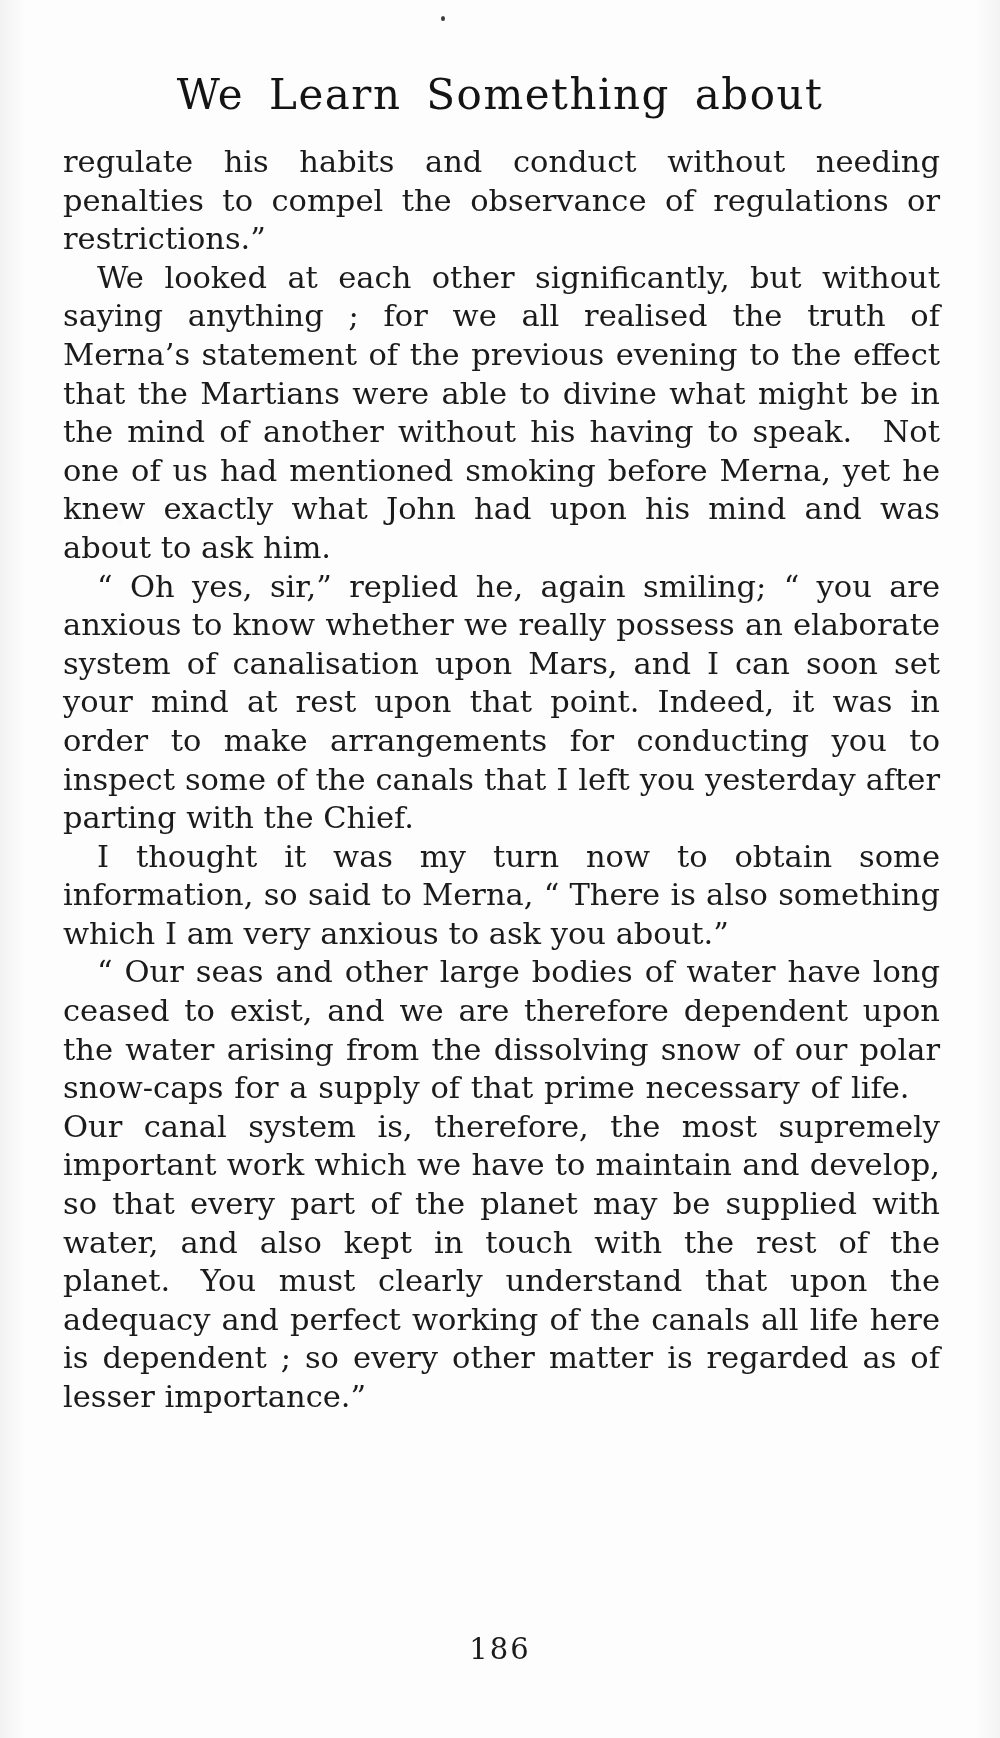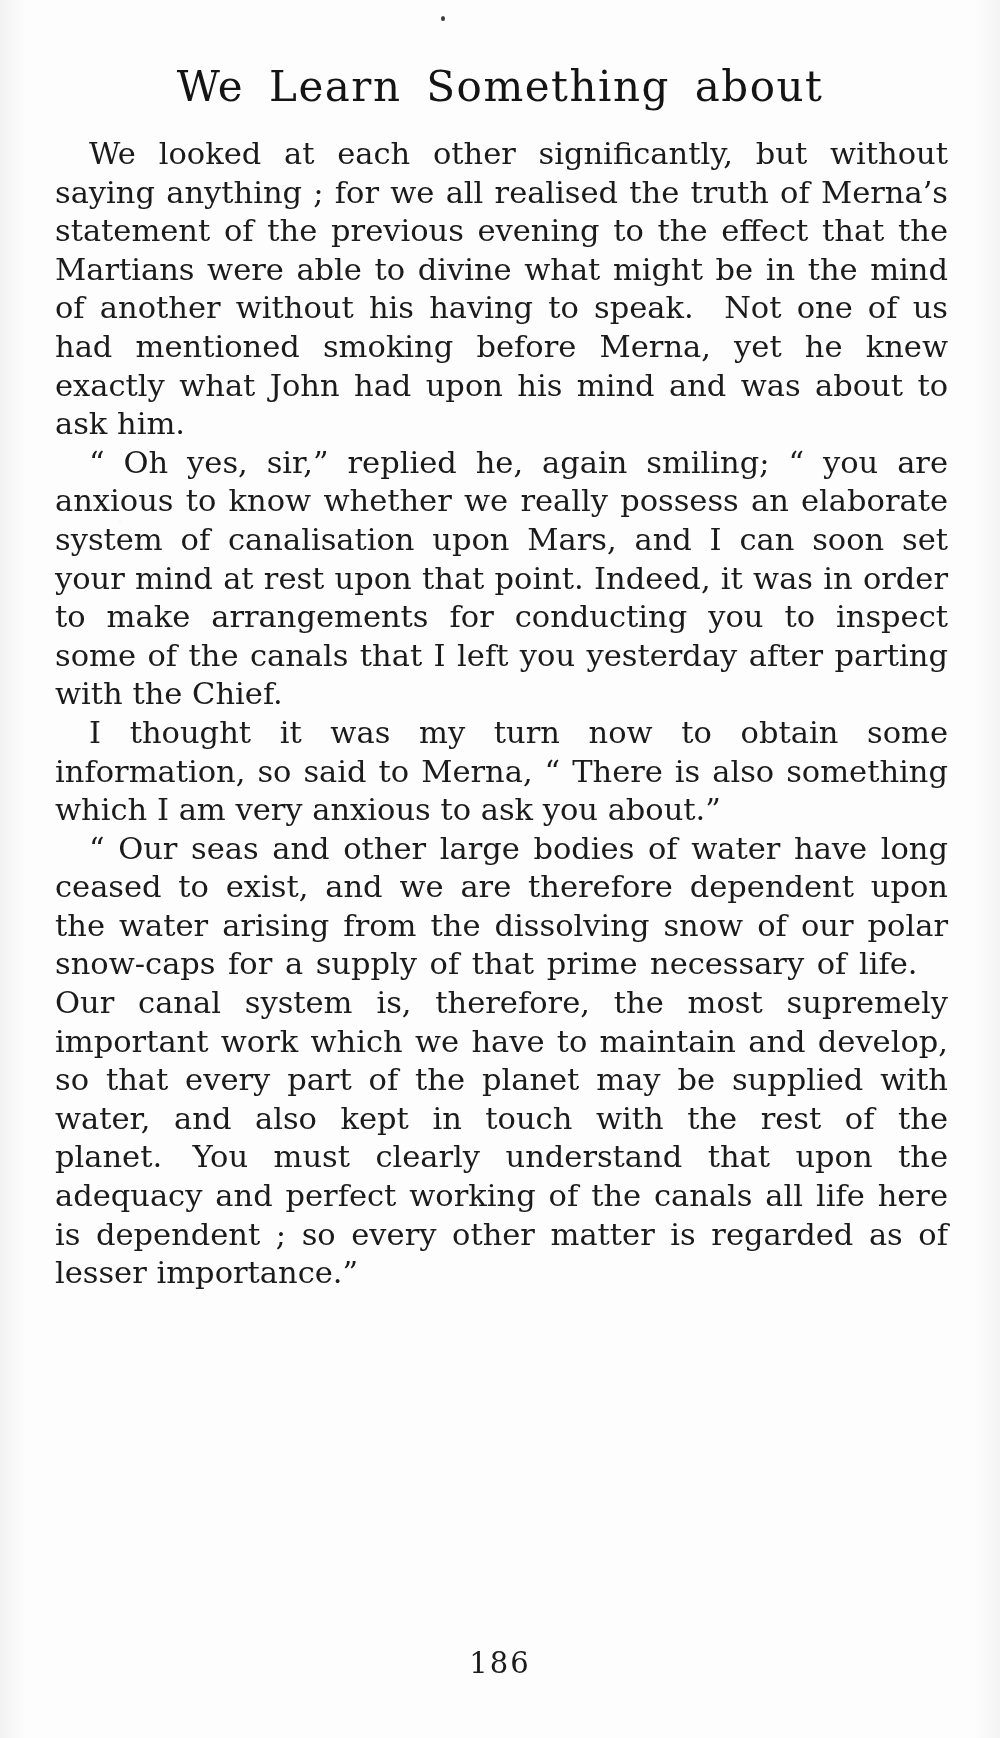--- a/index.html
+++ b/index.html
@@ -12,21 +12,21 @@
     height: 1738px;
     font-family: "DejaVu Serif", serif;
     color: #1a1a1a;
     overflow: hidden;
   }
   .page {
     position: relative;
     width: 1000px;
     height: 1738px;
     box-sizing: border-box;
-    padding: 0;
+    padding: 8px;
     background: #fdfdfd;
     background-image:
       radial-gradient(circle at 12% 30%, rgba(0,0,0,0.012) 0 2px, transparent 3px),
       radial-gradient(circle at 78% 62%, rgba(0,0,0,0.012) 0 2px, transparent 3px);
   }
   .top-speck {
     position: absolute;
     top: 16px;
     left: 441px;
     width: 4px;
@@ -59,21 +59,21 @@
     margin: 0;
     text-indent: 34px;
   }
   .body-text p.first {
     text-indent: 0;
   }
   .page-number {
     position: absolute;
     left: 0;
     right: 0;
-    bottom: 58px;
+    bottom: 72px;
     text-align: center;
     font-size: 29px;
     letter-spacing: 2px;
     color: #1b1b1b;
     font-family: "DejaVu Serif", serif;
   }
   .edge-shade-left {
     position: absolute;
     top: 0; left: 0;
     width: 26px; height: 100%;
@@ -94,20 +94,21 @@
 <div class="page">
 
   <div class="edge-shade-left"></div>
   <div class="edge-shade-right"></div>
 
   <div class="top-speck"></div>
 
   <h1 class="running-head">We Learn Something about</h1>
 
   <div class="body-text">
+    <p class="first">regulate his habits and conduct without needing penalties to compel the observance of regulations or restrictions.”</p>
     <p>We looked at each other significantly, but without saying anything ; for we all realised the truth of Merna’s statement of the previous evening to the effect that the Martians were able to divine what might be in the mind of another without his having to speak. Not one of us had mentioned smoking before Merna, yet he knew exactly what John had upon his mind and was about to ask him.</p>
     <p>“ Oh yes, sir,” replied he, again smiling; “ you are anxious to know whether we really possess an elaborate system of canalisation upon Mars, and I can soon set your mind at rest upon that point. Indeed, it was in order to make arrangements for conducting you to inspect some of the canals that I left you yesterday after parting with the Chief.</p>
     <p>I thought it was my turn now to obtain some information, so said to Merna, “ There is also something which I am very anxious to ask you about.”</p>
     <p>“ Our seas and other large bodies of water have long ceased to exist, and we are therefore dependent upon the water arising from the dissolving snow of our polar snow-caps for a supply of that prime necessary of life. Our canal system is, therefore, the most supremely important work which we have to maintain and develop, so that every part of the planet may be supplied with water, and also kept in touch with the rest of the planet. You must clearly understand that upon the adequacy and perfect working of the canals all life here is dependent ; so every other matter is regarded as of lesser importance.”</p>
   </div>
 
   <div class="page-number">186</div>
 
 </div>
 

